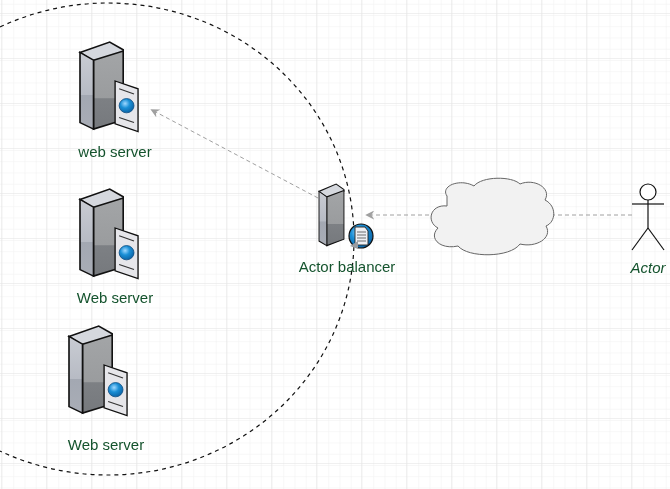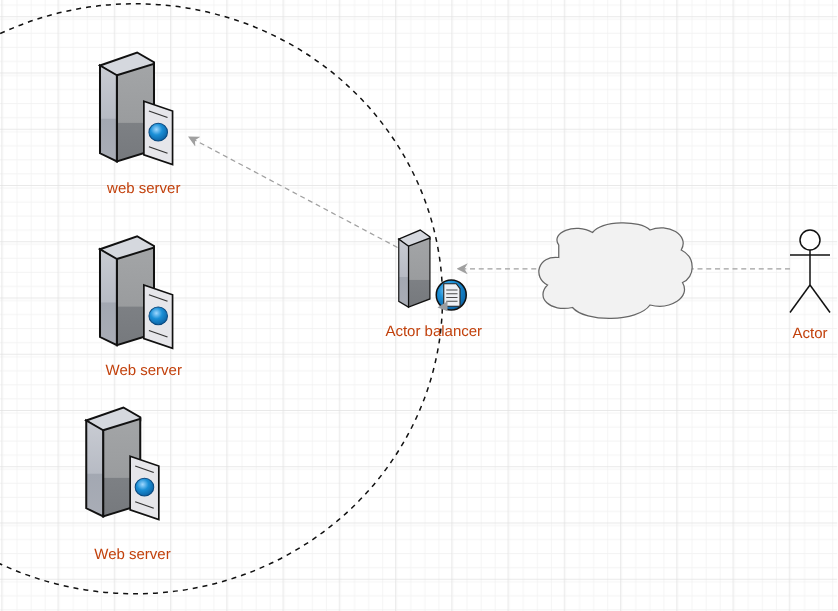--- a/index.html
+++ b/index.html
@@ -1,18 +1,18 @@
 <!DOCTYPE html>
 <html><head>
 <meta charset="utf-8">
 <style>
   html, body { margin:0; padding:0; }
   body { width:670px; height:489px; overflow:hidden; background:#ffffff; position:relative; font-family:"Liberation Sans", sans-serif; }
   #canvas { position:absolute; left:0; top:0; width:670px; height:489px; }
-  .label { position:absolute; font-size:12px; color:#c2410c; white-space:nowrap; transform:translateX(-50%); }
+  .label { position:absolute; font-size:15px; color:#14532d; white-space:nowrap; transform:translateX(-50%); }
 </style>
 </head>
 <body>
 
 <svg id="canvas" viewBox="0 0 670 489" xmlns="http://www.w3.org/2000/svg">
   <defs>
     <pattern id="minor" width="11.25" height="11.25" patternUnits="userSpaceOnUse" x="1" y="2">
       <path d="M11.25 0 L0 0 0 11.25" fill="none" stroke="#f0f0f0" stroke-width="1"></path>
     </pattern>
     <pattern id="major" width="45" height="45" patternUnits="userSpaceOnUse" x="1" y="13">
@@ -109,13 +109,13 @@
     <line x1="632" y1="204" x2="664" y2="204"></line>
     <line x1="648" y1="228" x2="632" y2="250"></line>
     <line x1="648" y1="228" x2="664" y2="250"></line>
   </g>
 </svg>
 
 <div class="label" style="left:115px; top:143px;">web server</div>
 <div class="label" style="left:115px; top:289px;">Web server</div>
 <div class="label" style="left:106px; top:436px;">Web server</div>
 <div class="label" style="left:347px; top:258px;">Actor balancer</div>
-<div class="label" style="left:648px; top:259px;">Actor</div>
+<div class="label" style="left:648px; top:259px;font-style:italic;">Actor</div>
 
 </body></html>

